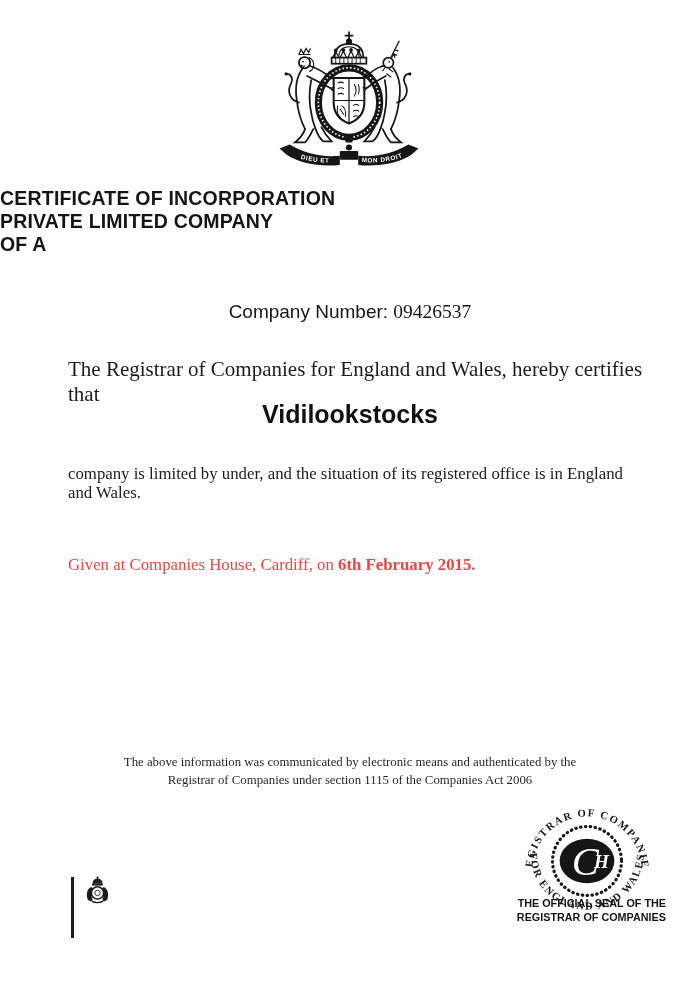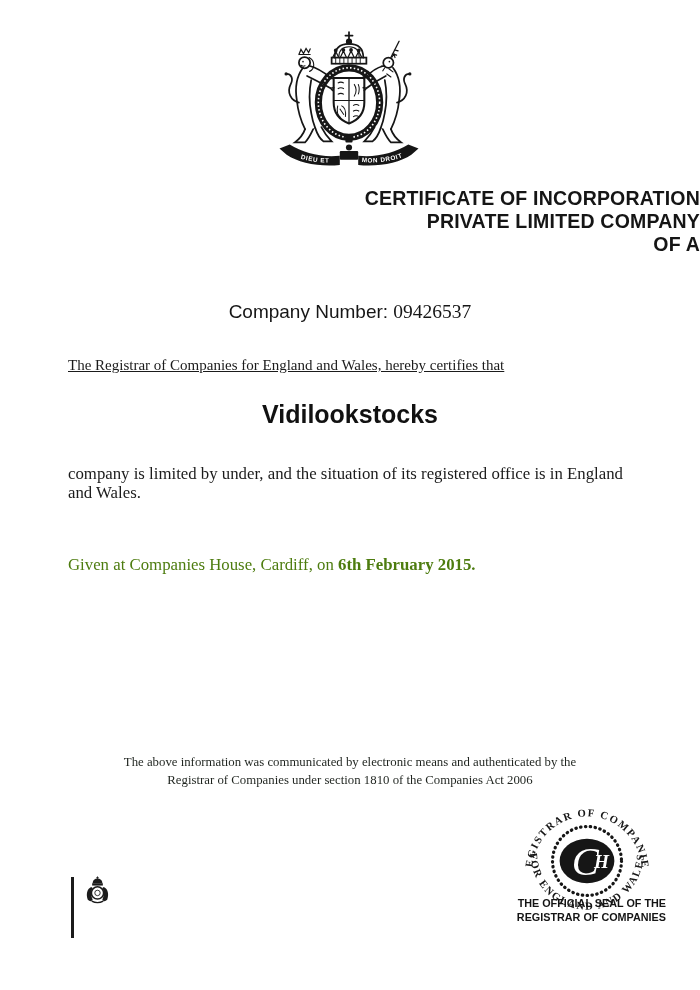--- a/index.html
+++ b/index.html
@@ -11,42 +11,42 @@
     overflow:hidden;
     font-family:"Liberation Serif", serif;
     color:#1b1b1b;
   }
   .abs{position:absolute;}
   
   .crest{left:272px;top:31px;width:154px;height:138px;}
   
   .title{
     left:0;top:187px;width:700px;
-    text-align:right;
+    text-align:left;
     font-family:"Liberation Sans", sans-serif;
     font-weight:bold;font-size:19.5px;line-height:23px;
     color:#151515;letter-spacing:0.2px;
   }
   
   .company-number{
     left:0;top:301px;width:700px;text-align:center;
     font-family:"Liberation Sans", sans-serif;
     font-size:19px;color:#161616;
   }
   .company-number .num{font-family:"Liberation Serif", serif;font-size:19.5px;}
   
-  .intro{left:68px;top:357px;width:600px;font-size:15px;color:#1b1b1b;text-decoration:underline;}
+  .intro{left:68px;top:357px;width:600px;font-size:21px;color:#1b1b1b;}
   .company-name{
     left:0;top:400px;width:700px;text-align:center;
     font-family:"Liberation Sans", sans-serif;
     font-weight:bold;font-size:25px;color:#111;
   }
   .body-par{left:68px;top:464px;width:600px;font-size:16.8px;line-height:19.4px;color:#1b1b1b;}
   .body-par div{white-space:nowrap;}
-  .given{left:68px;top:555px;width:600px;font-size:16.8px;color:#4d7c0f;}
+  .given{left:68px;top:555px;width:600px;font-size:16.8px;color:#ef4444;}
   .given .date{font-weight:bold;}
   
   .footer-note{
     left:0;top:742px;width:700px;text-align:center;
     font-size:12.8px;line-height:17.5px;color:#1f241f;margin-top:12px;
   }
   
   .seal{left:516px;top:790px;width:142px;height:142px;}
   .seal-caption{
     left:494px;top:897px;width:172px;text-align:right;
@@ -169,21 +169,21 @@
 
   <div class="abs body-par">
     <div>company is limited by under, and the situation of its registered office is in England</div>
     <div>and Wales.</div>
   </div>
 
   <div class="abs given"><span>Given at Companies House, Cardiff, on </span><span class="date">6th February 2015.</span></div>
 
   <div class="abs footer-note">
     <div>The above information was communicated by electronic means and authenticated by the</div>
-    <div>Registrar of Companies under section 1810 of the Companies Act 2006</div>
+    <div>Registrar of Companies under section 1115 of the Companies Act 2006</div>
   </div>
 
   <svg class="abs seal" viewBox="0 0 140 140" xmlns="http://www.w3.org/2000/svg">
     <defs>
       <path id="sealTop" d="M16 80 A54 54 0 1 1 124 80"></path>
       <path id="sealBottom" d="M14 62 A56 56 0 1 0 126 62"></path>
     </defs>
     <text font-family="Liberation Serif, serif" font-size="10.5" font-weight="bold" fill="#161616" letter-spacing="1.6">
       <textPath href="#sealTop" startOffset="50%" text-anchor="middle">REGISTRAR OF COMPANIES</textPath>
     </text>

